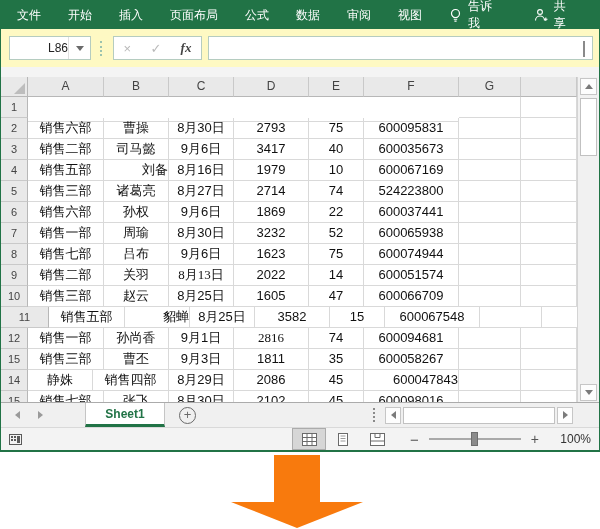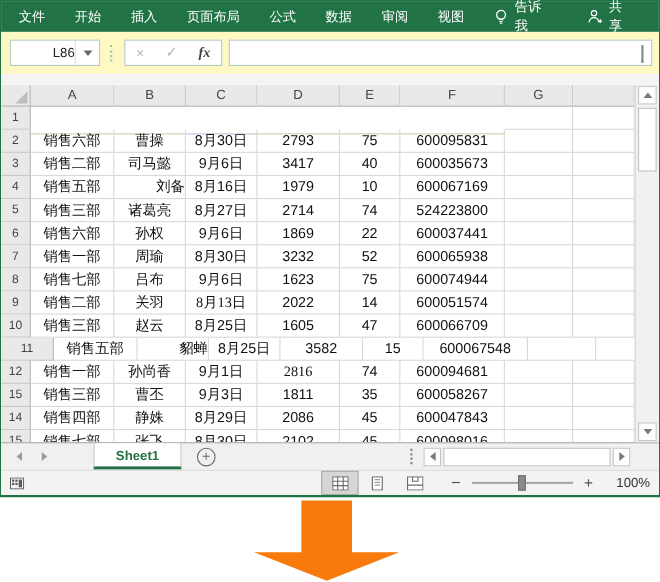--- a/index.html
+++ b/index.html
@@ -318,26 +318,26 @@
             <div class="g-cell" style="width: 65px; flex: 0 0 auto;">曹丕</div>
             <div class="g-cell" style="width: 65px; flex: 0 0 auto;">9月3日</div>
             <div class="g-cell" style="width: 75px; flex: 0 0 auto;">1811</div>
             <div class="g-cell" style="width: 55px; flex: 0 0 auto;">35</div>
             <div class="g-cell" style="width: 95px; flex: 0 0 auto;">600058267</div>
             <div class="g-cell" style="width: 62px; flex: 0 0 auto;"></div>
             <div class="g-cell" style="width: 56px; flex: 0 0 auto;"></div>
           </div>
           <div class="g-row">
             <div class="g-rownum" style="width: 27px; flex: 0 0 auto;">14</div>
+            <div class="g-cell" style="width: 65px; flex: 0 0 auto;">静姝</div>
             <div class="g-cell" style="width: 76px; flex: 0 0 auto;">销售四部</div>
-            <div class="g-cell" style="width: 65px; flex: 0 0 auto;">静姝</div>
             <div class="g-cell" style="width: 65px; flex: 0 0 auto;">8月29日</div>
             <div class="g-cell" style="width: 75px; flex: 0 0 auto;">2086</div>
             <div class="g-cell" style="width: 55px; flex: 0 0 auto;">45</div>
-            <div class="g-cell" style="width: 95px; flex: 0 0 auto;">600047843</div>
+            <div class="g-cell" style="width: 95px; flex: 0 0 auto; text-align: right;">600047843</div>
             <div class="g-cell" style="width: 62px; flex: 0 0 auto;"></div>
             <div class="g-cell" style="width: 56px; flex: 0 0 auto;"></div>
           </div>
           <div class="g-row">
             <div class="g-rownum" style="width: 27px; flex: 0 0 auto;">15</div>
             <div class="g-cell" style="width: 76px; flex: 0 0 auto;">销售七部</div>
             <div class="g-cell" style="width: 65px; flex: 0 0 auto;">张飞</div>
             <div class="g-cell" style="width: 65px; flex: 0 0 auto;">8月30日</div>
             <div class="g-cell" style="width: 75px; flex: 0 0 auto;">2102</div>
             <div class="g-cell" style="width: 55px; flex: 0 0 auto;">45</div>

